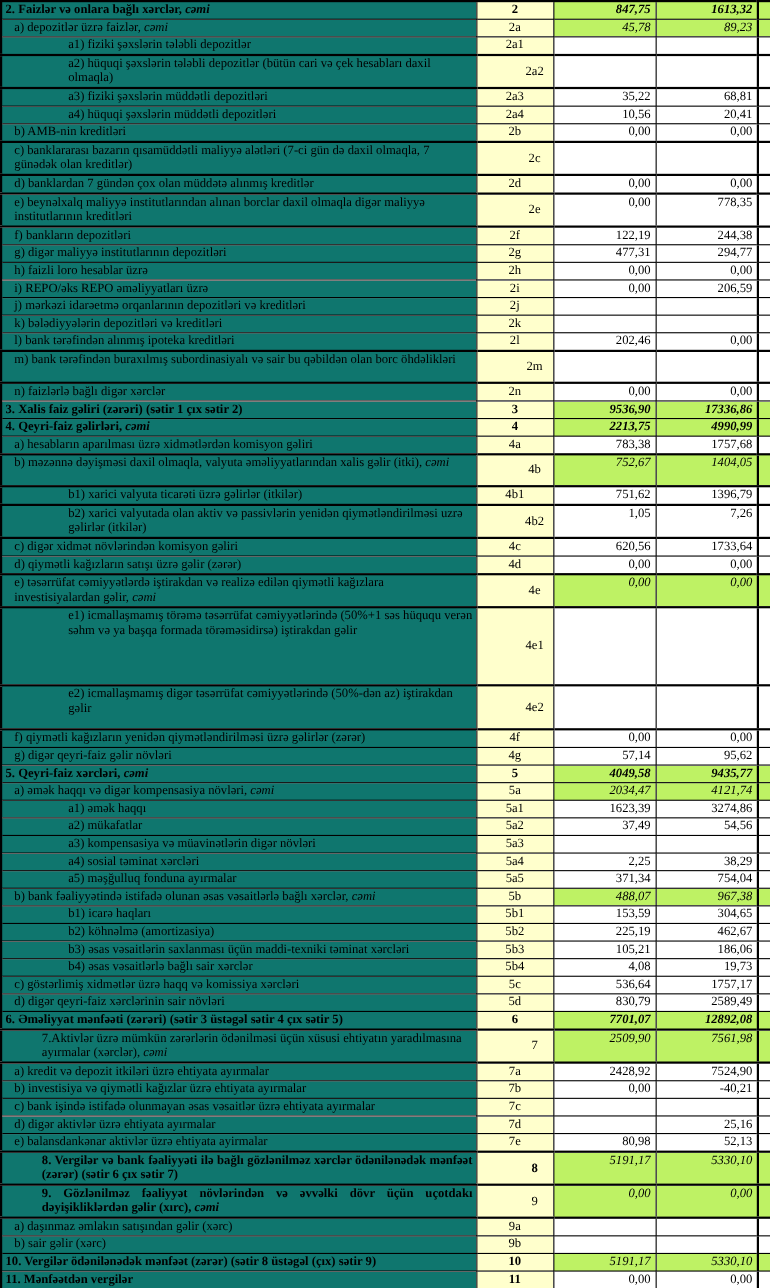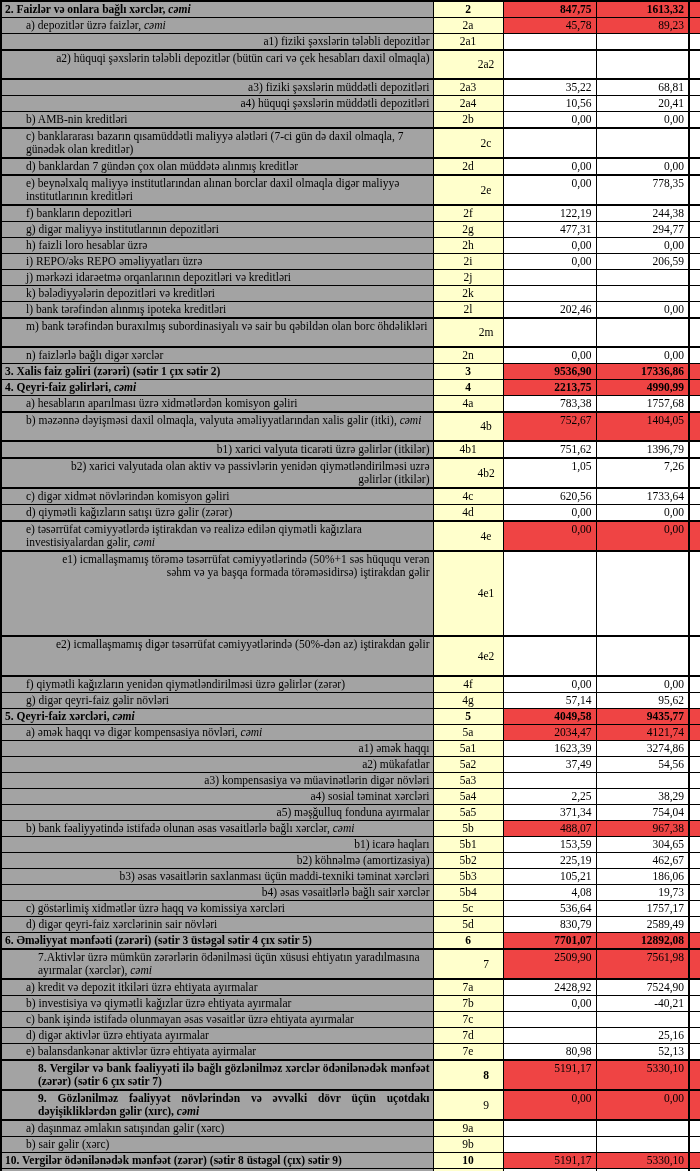--- a/index.html
+++ b/index.html
@@ -1,32 +1,32 @@
 <!DOCTYPE html>
 <html><head>
 <meta charset="utf-8">
 <style>
   html,body{margin:0;padding:0;background:#fff;}
   body{width:700px;height:1171px;overflow:hidden;font-family:"Liberation Serif",serif;color:#000;}
   table{border-collapse:collapse;table-layout:fixed;width:700px;border-left:2px solid #000;border-top:2px solid #000;border-bottom:2px solid #000;}
   td{border:1px solid #000;padding:0;overflow:hidden;}
-  td.lbl{background:#a3a3a3;vertical-align:top;text-align:left;font-size:11.5px;line-height:13px;padding:1px 3px 1px 3px;}
+  td.lbl{background:#0f766e;vertical-align:top;text-align:left;font-size:11.5px;line-height:13px;padding:1px 3px 1px 3px;}
   td.code{background:#FFFFCC;vertical-align:middle;text-align:center;font-size:11.5px;line-height:13px;}
   td.val{background:#fff;vertical-align:top;text-align:right;font-size:11.5px;line-height:13px;padding:1px 4px 1px 2px;}
   td.part{background:#fff;border-left:2px solid #000;}
-  tr.lv1 td.lbl{padding-left:24px;}
-  tr.lv2 td.lbl{padding-left:36px;text-align:right;}
+  tr.lv1 td.lbl{padding-left:11px;}
+  tr.lv2 td.lbl{padding-left:60px;}
   tr.b td.lbl, tr.b td.code{font-weight:bold;}
   tr.cr td.code{font-weight:normal;}
   tr.vb td.val{font-weight:bold;}
-  tr.vy td.val, tr.vy td.part{background:#ef4444;}
+  tr.vy td.val, tr.vy td.part{background:#bef264;font-style:italic;}
   tr.j td.lbl{text-align:justify;}
   tr.h1{height:15px;}
   tr.h2{height:29px;}
-  tr.h77{height:85px;}
+  tr.h77{height:71px;}
   tr.h40{height:40px;}
   tr.wrap td{border-top-width:2px;border-bottom-width:2px;padding-left:36px;}
   .it{font-style:italic;}
 </style>
 </head>
 <body>
 
 <table>
   <colgroup>
     <col style="width:432px">

